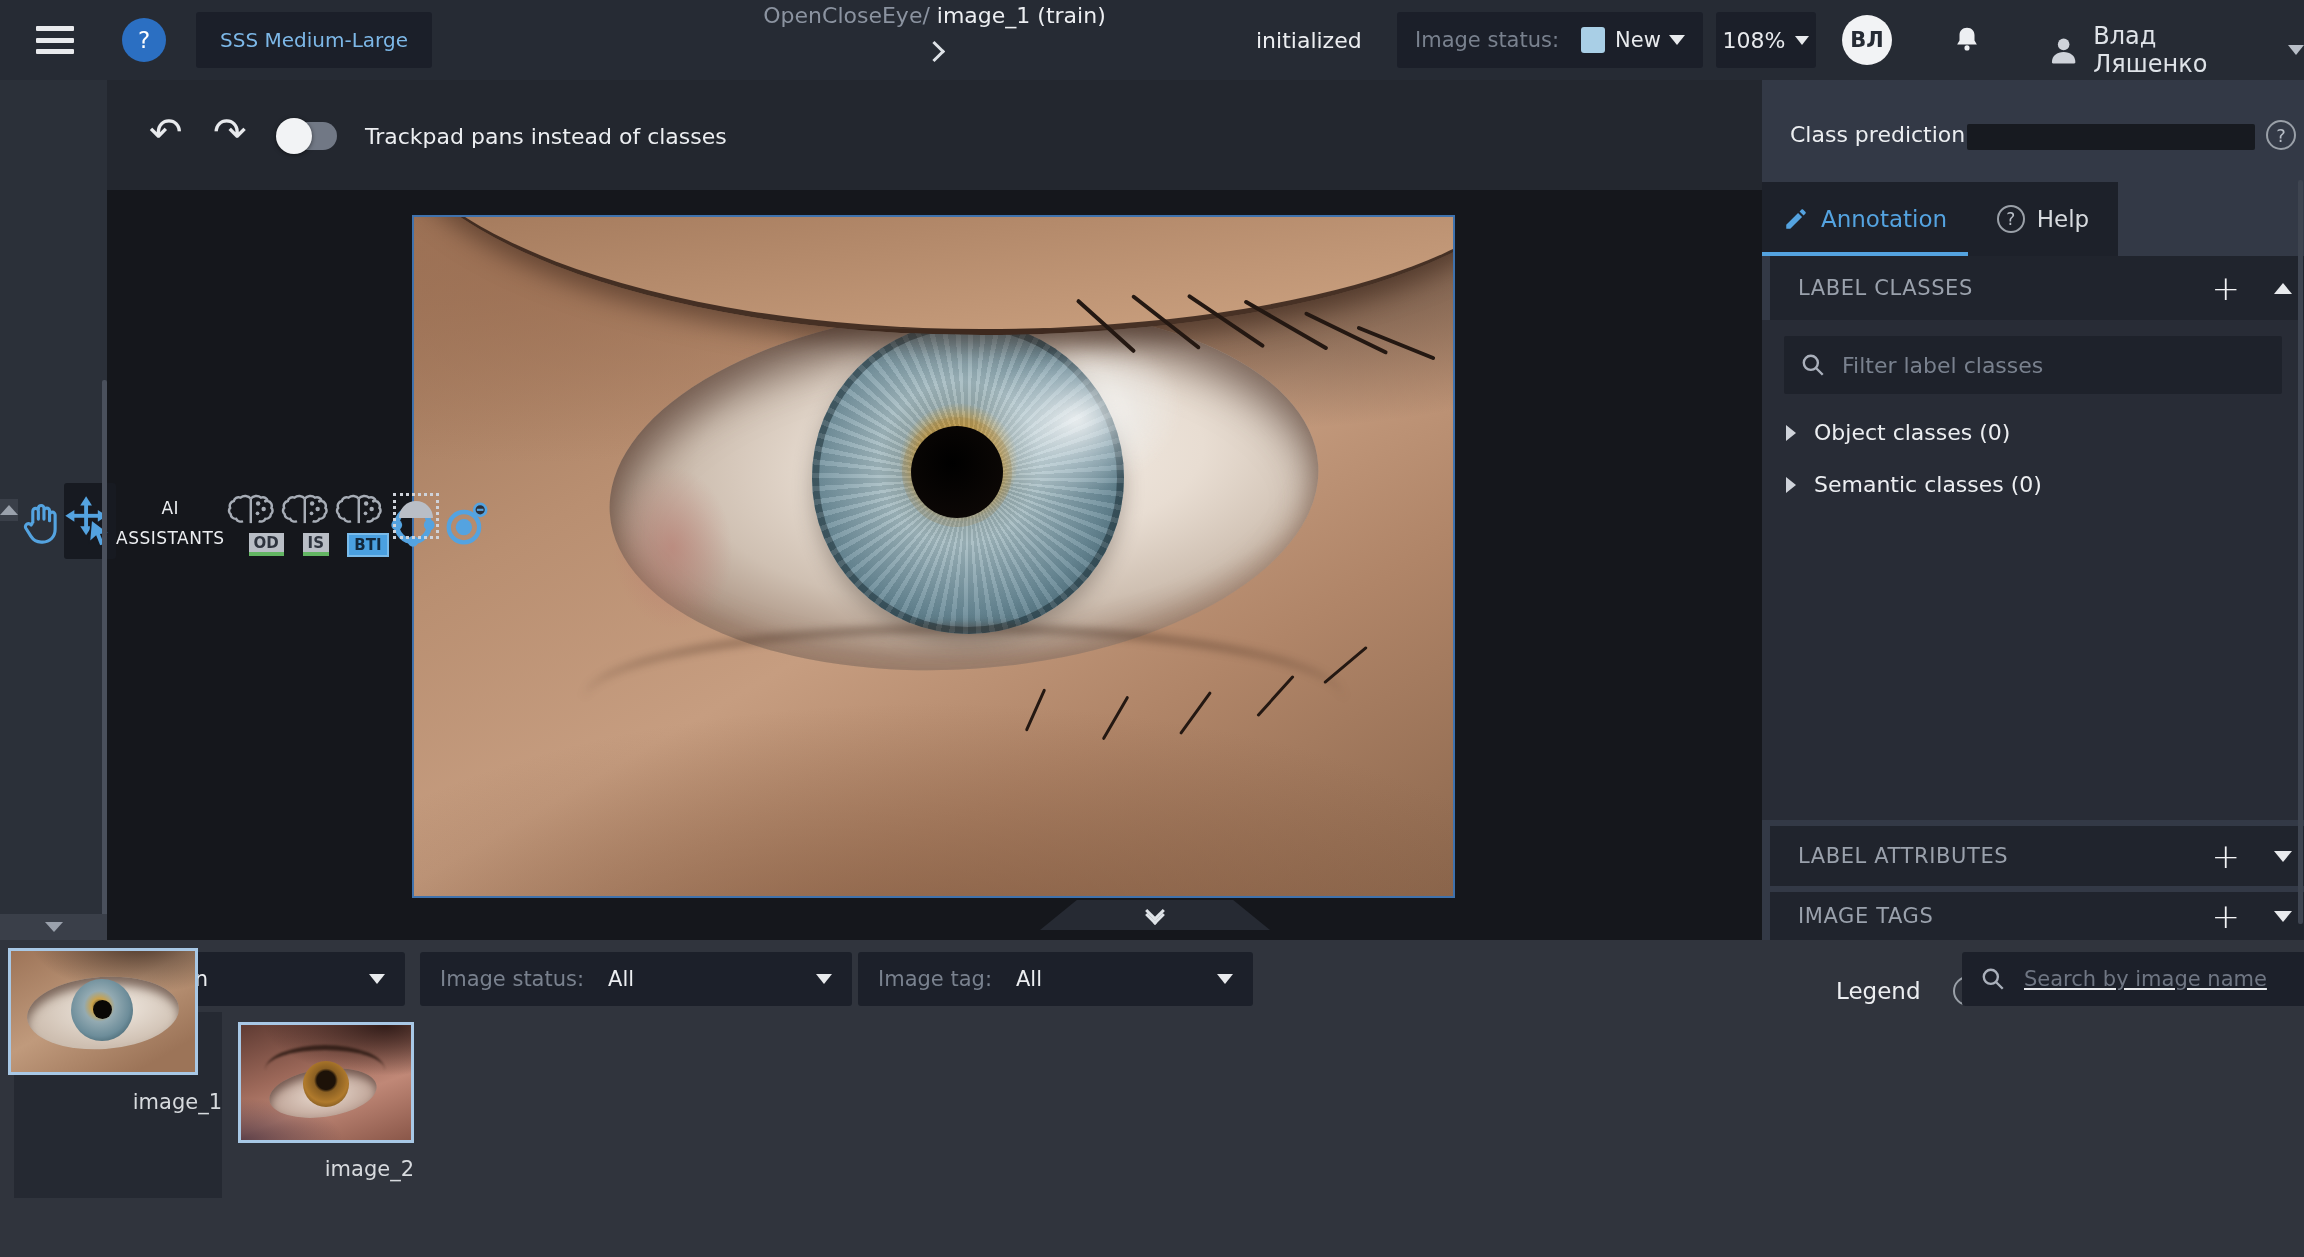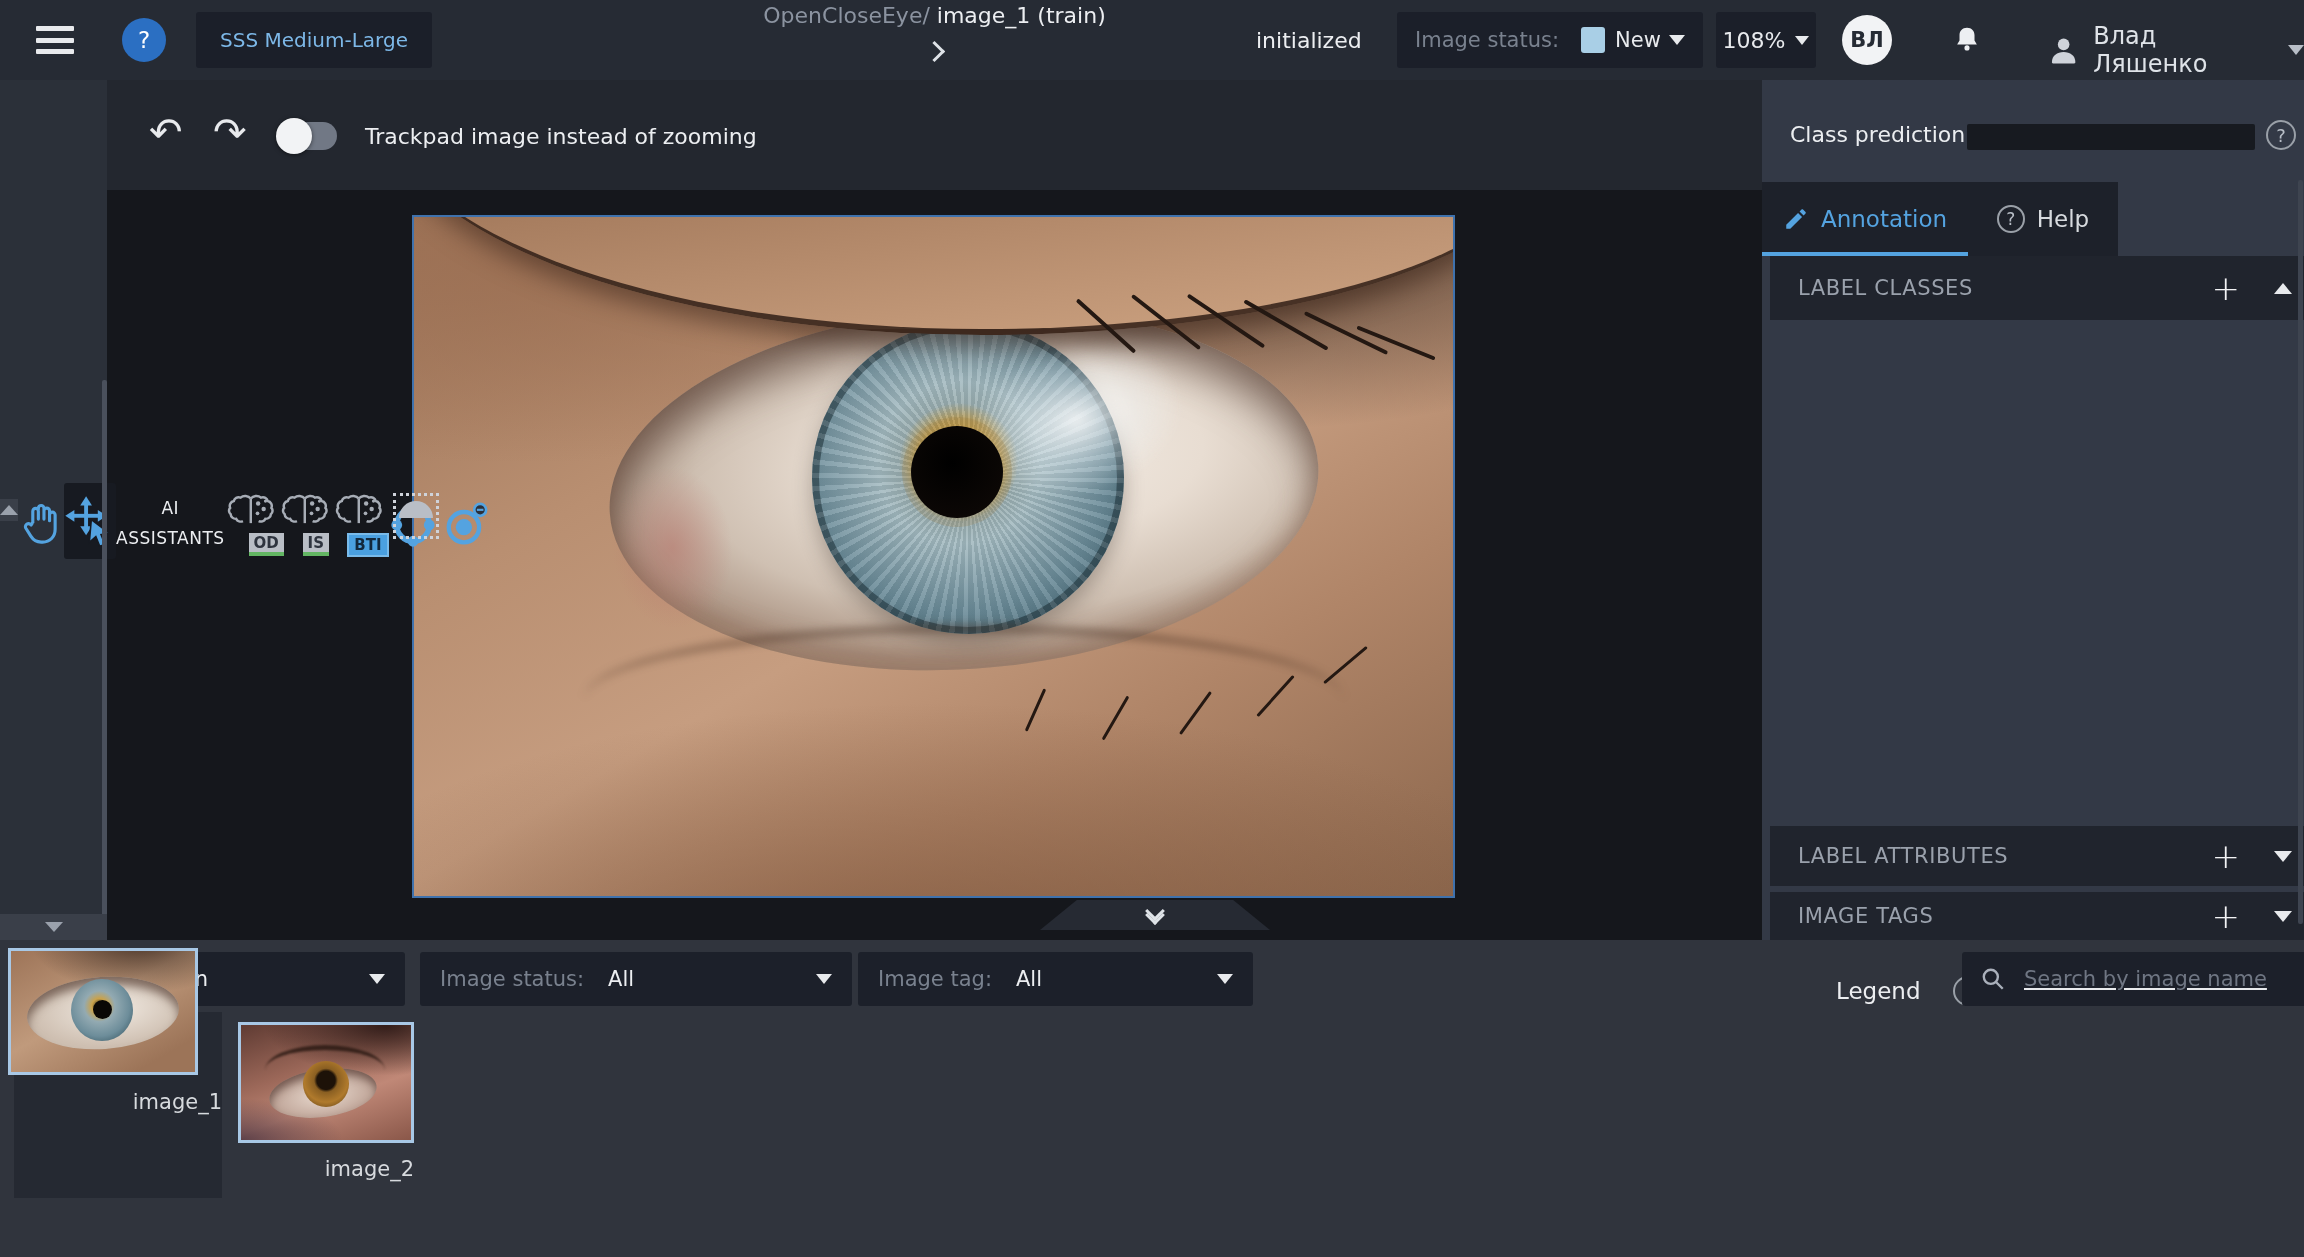--- a/index.html
+++ b/index.html
@@ -323,21 +323,21 @@
       </div>
   </div>
 
   <div class="workspace">
     <div class="wtoolbar">
       <div class="undo"><span>↶</span></div>
       <div class="redo"><span>↷</span></div>
       <div class="switch">
           <span class="knob"></span>
         </div>
-      <div class="trackpad-label">Trackpad image instead of zooming</div>
+      <div class="trackpad-label">Trackpad pans instead of classes</div>
     </div>
 
     <div class="canvas">
       <div class="img-frame">
         <div class="eye-photo">
           <div class="sclera"></div>
           <div class="iris"></div>
           <div class="glint"></div>
           <div class="pupil"></div>
           <div class="upper-lid"></div>
@@ -386,20 +386,37 @@
       </div>
     </div>
     <div class="tab-underline"></div>
 
     <div class="sec-header lc-header">
       <span class="sec-title">LABEL CLASSES</span>
       <span class="plus">+</span>
       <span class="caret-up" style="border-left-width:9px;border-right-width:9px;border-bottom-width:11px"></span>
     </div>
 
+    <div class="lc-content">
+      <div class="filter-box">
+        <svg width="26" height="26" viewBox="0 0 24 24">
+            <circle cx="10" cy="10" r="6.5" fill="none" stroke="#aab0bb" stroke-width="2.2"></circle>
+            <line x1="15" y1="15" x2="21" y2="21" stroke="#aab0bb" stroke-width="2.2"></line>
+          </svg>
+        <input type="text" placeholder="Filter label classes" style="">
+      </div>
+      <div class="class-row" style="top:100px">
+        <span class="tri-right"></span>
+        <span>Object classes (0)</span>
+      </div>
+      <div class="class-row" style="top:152px">
+        <span class="tri-right"></span>
+        <span>Semantic classes (0)</span>
+      </div>
+    </div>
 
     <div class="sec-header la-header">
       <span class="sec-title">LABEL ATTRIBUTES</span>
       <span class="plus">+</span>
       <span class="caret-down" style="border-left-width:9px;border-right-width:9px;border-top-width:11px"></span>
     </div>
 
     <div class="sec-header it-header">
       <span class="sec-title">IMAGE TAGS</span>
       <span class="plus">+</span>

